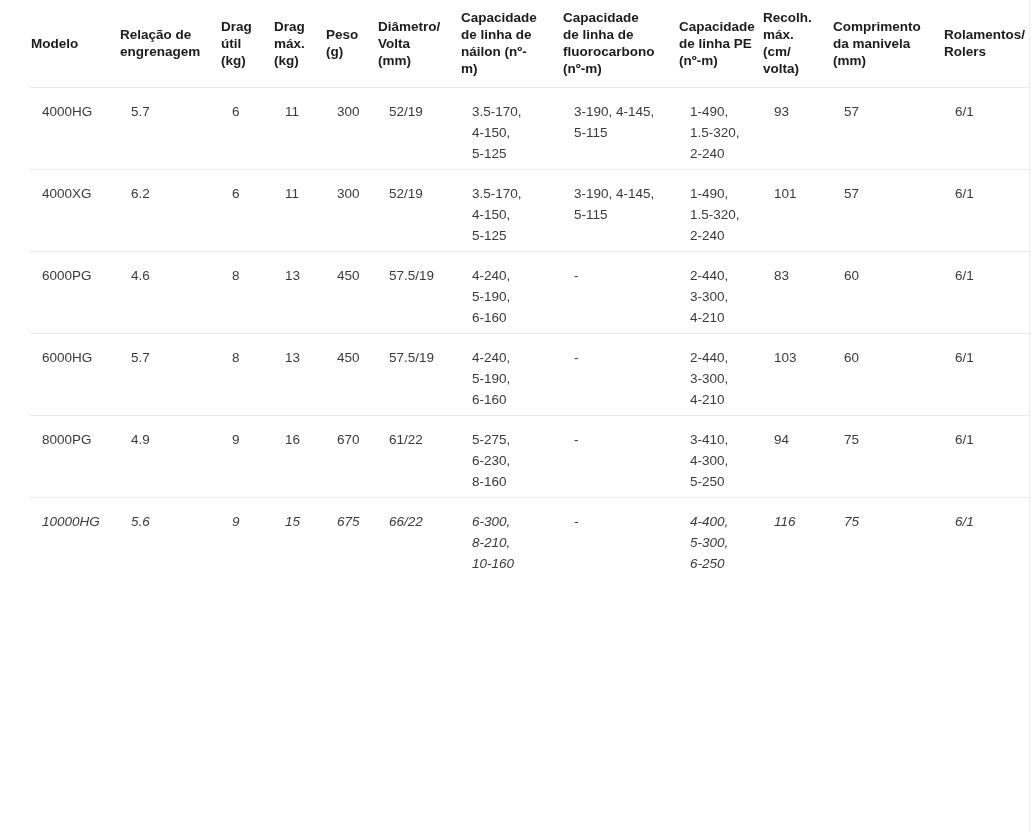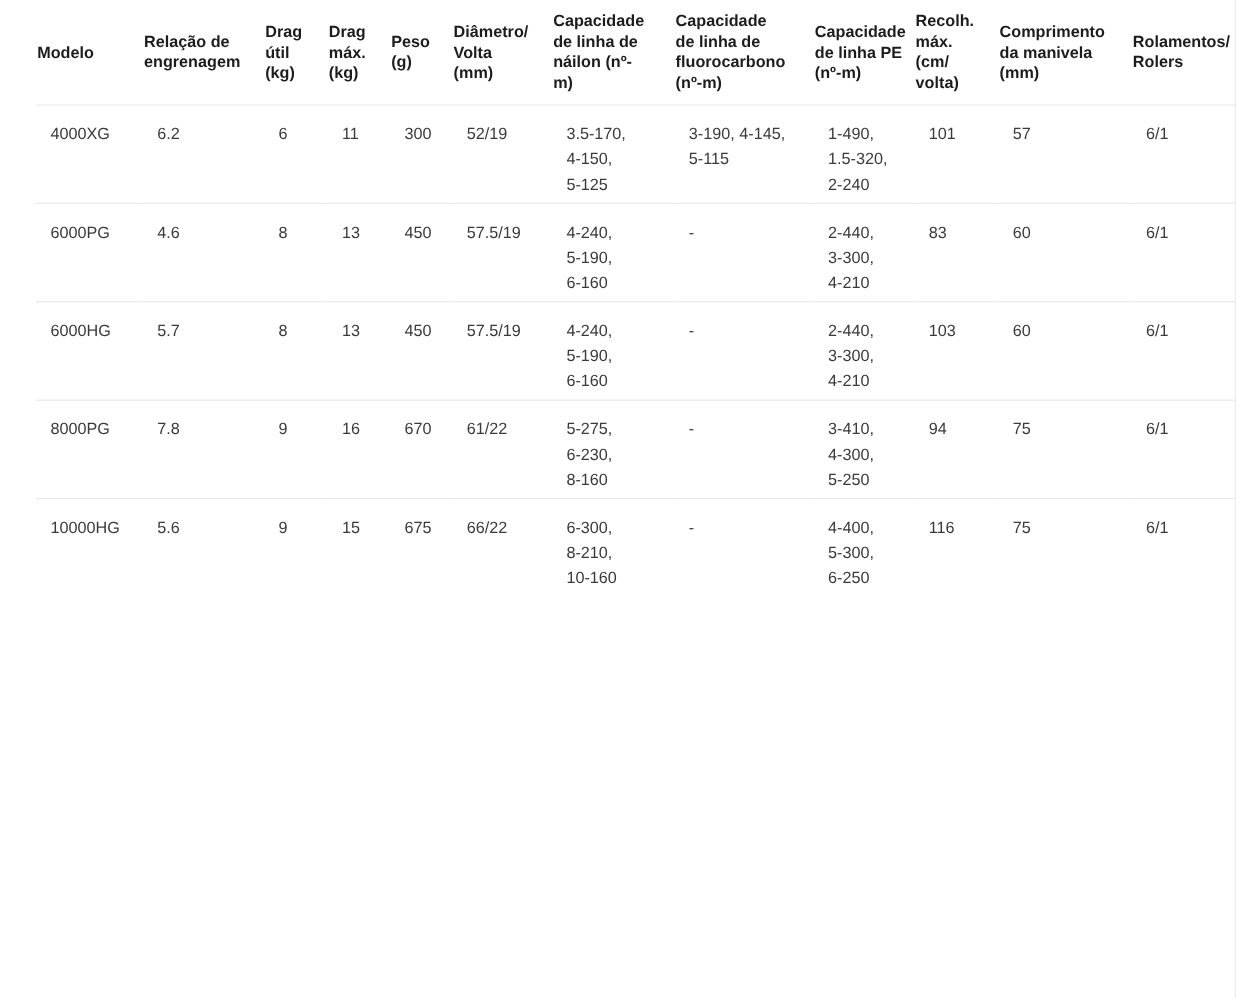--- a/index.html
+++ b/index.html
@@ -53,21 +53,21 @@
     vertical-align: top;
     text-align: left;
     font-size: 13.5px;
     font-weight: 400;
     line-height: 21px;
     color: #3a3a3a;
     padding: 13px 6px 0 12px;
     white-space: pre-line;
     border-bottom: 1px solid #e9e9e9;
   }
-  tbody tr:last-child td { border-bottom: none; }
+  tbody tr:last-child td { border-bottom: none; font-style: italic; }
 </style>
 </head>
 <body>
 
 <div class="table-wrap">
   <table class="specs">
     <colgroup>
       <col class="c0">
         <col class="c1">
         <col class="c2">
@@ -114,20 +114,39 @@
 volta)</th>
           <th>Comprimento
 da manivela
 (mm)</th>
           <th>Rolamentos/
 Rolers</th>
         </tr>
     </thead>
     <tbody>
         <tr>
+          <td>4000HG</td>
+          <td>5.7</td>
+          <td>6</td>
+          <td>11</td>
+          <td>300</td>
+          <td>52/19</td>
+          <td>3.5-170,
+4-150,
+5-125</td>
+          <td>3-190, 4-145,
+5-115</td>
+          <td>1-490,
+1.5-320,
+2-240</td>
+          <td>93</td>
+          <td>57</td>
+          <td>6/1</td>
+        </tr>
+        <tr>
           <td>4000XG</td>
           <td>6.2</td>
           <td>6</td>
           <td>11</td>
           <td>300</td>
           <td>52/19</td>
           <td>3.5-170,
 4-150,
 5-125</td>
           <td>3-190, 4-145,
@@ -170,21 +189,21 @@
           <td>-</td>
           <td>2-440,
 3-300,
 4-210</td>
           <td>103</td>
           <td>60</td>
           <td>6/1</td>
         </tr>
         <tr>
           <td>8000PG</td>
-          <td>7.8</td>
+          <td>4.9</td>
           <td>9</td>
           <td>16</td>
           <td>670</td>
           <td>61/22</td>
           <td>5-275,
 6-230,
 8-160</td>
           <td>-</td>
           <td>3-410,
 4-300,

